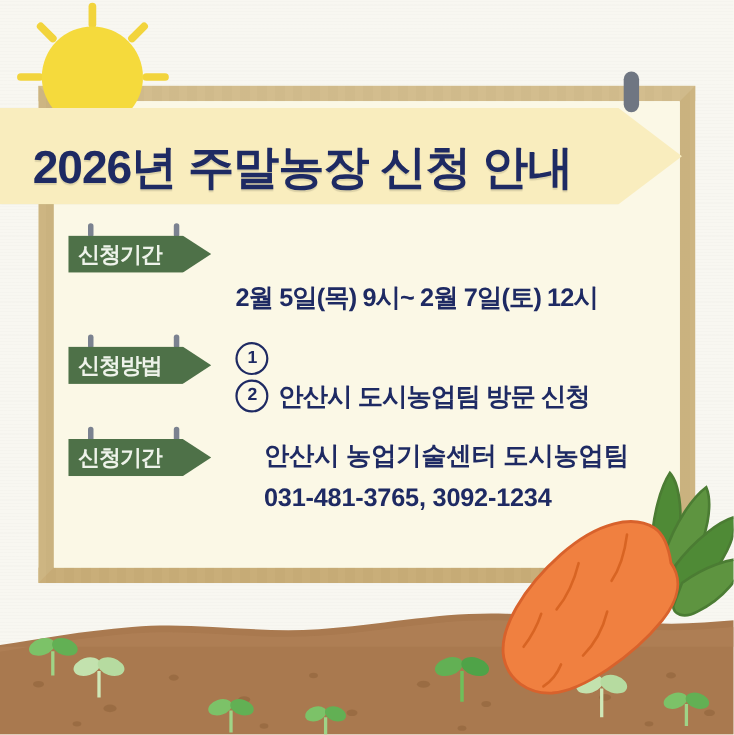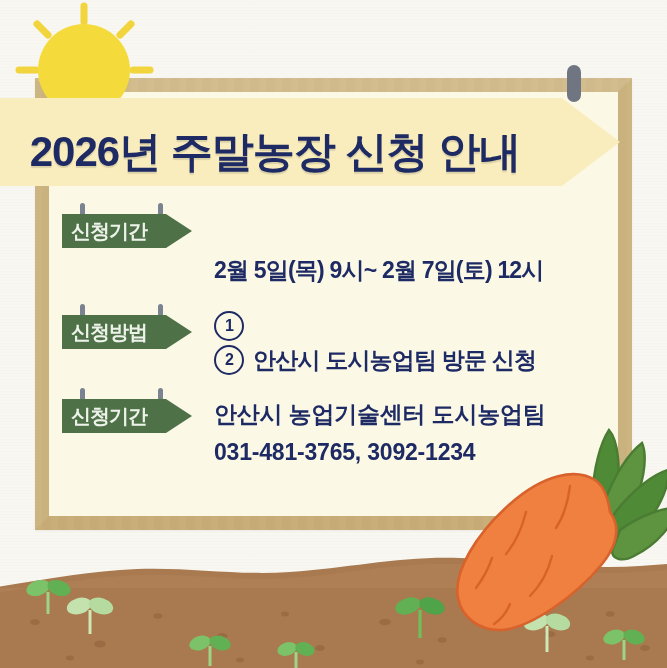--- a/index.html
+++ b/index.html
@@ -192,21 +192,21 @@
     border-radius: 50%;
     font-size: 16px;
     font-weight: 700;
     margin-right: 9px;
     flex: 0 0 26px;
     line-height: 1;
   }
   .row.r-period .row-body { padding-top: 2px; margin-top: 39px; }
   .row.r-method { margin-bottom: 16px; }
   .row.r-phone .row-body { padding-top: 0px; }
-  .row.r-phone .row-line { letter-spacing: -0.2px; }
+  .row.r-phone .row-line { letter-spacing: -0.2px; margin-left: 26px; }
 
   
   .carrot {
     position: absolute;
     left: 452px;
     top: 408px;
     width: 225px;
     height: 235px;
     z-index: 8;
   }

